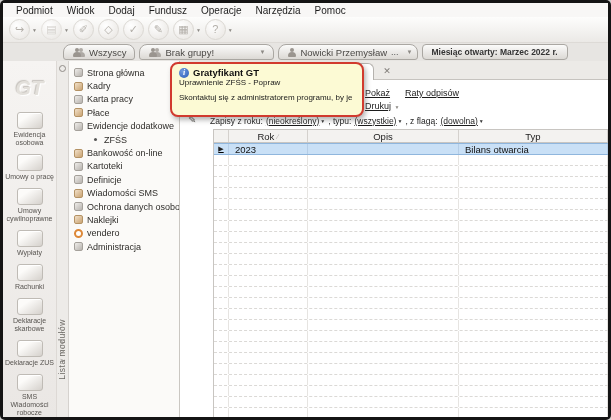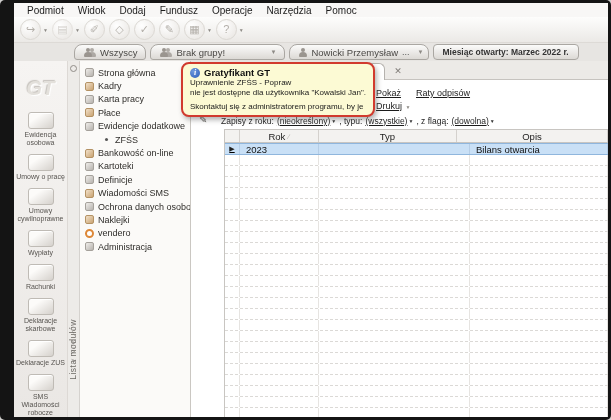--- a/index.html
+++ b/index.html
@@ -1,18 +1,18 @@
 <!DOCTYPE html>
 <html><head>
 <meta charset="utf-8">
 <style>
   html,body{margin:0;padding:0;background:#cfcecc;font-family:"Liberation Sans",sans-serif;}
   *{box-sizing:border-box;}
   #window{position:relative;width:611px;height:420px;background:#141414;border-radius:5px;overflow:hidden;}
-  #app{position:absolute;inset:3px;background:#f1efec;overflow:hidden;margin-left:11px;}
+  #app{position:absolute;inset:3px;background:#f1efec;overflow:hidden;}
 
   
   .menubar{position:absolute;left:0;top:0;right:0;height:14px;background:#f8f7f6;display:flex;align-items:center;padding-left:6px;}
   .menu-item{font-size:10px;color:#1c1c1c;padding:0 7px;cursor:default;}
 
   
   .toolbar{position:absolute;left:0;top:14px;right:0;height:26px;background:linear-gradient(#fdfdfc,#ebe9e6);border-bottom:1px solid #dddad6;display:flex;align-items:center;padding-left:6px;gap:4px;}
   .tbtn{display:flex;align-items:center;gap:1px;}
   .tcircle{width:21px;height:21px;border-radius:50%;background:radial-gradient(circle at 35% 30%,#ffffff,#e7e4e0);border:1px solid #dbd8d3;display:flex;align-items:center;justify-content:center;color:#b3afa9;font-size:11px;line-height:1;}
   .tbtn.disabled .tcircle{color:#d3d0cb;border-color:#e4e1dd;}
@@ -295,22 +295,22 @@
           <span class="fcaret">▼</span>
           <span class="fseg">, z flagą:</span>
           <span class="flink">(dowolna)</span>
           <span class="fcaret">▼</span>
         </div>
 
       <div class="tablewrap">
         <div class="thead" id="thead">
             <div class="thc" style="width: 15px;"></div>
             <div class="thc" style="width: 79px;">Rok<span class="sortg">∕</span></div>
+            <div class="thc" style="width: 151px;">Opis</div>
             <div class="thc" style="width: 149px; flex: 1 1 0%;">Typ</div>
-            <div class="thc" style="width: 151px;">Opis</div>
           </div>
         <div id="tbody">
             <div class="trow selected">
               <div class="td" style="width: 15px;">
                 <span class="selglyph">▶</span>
               </div>
               <div class="td" style="width: 79px; padding-left: 6px;">2023</div>
               <div class="td" style="width: 151px; padding-left: 6px;"></div>
               <div class="td" style="width: 149px; flex: 1 1 0%; padding-left: 6px; text-align: center;">Bilans otwarcia</div>
             </div>
@@ -462,20 +462,19 @@
       </div>
     </div>
 
     <div class="tooltip">
       <div class="tt-head">
         <span class="tt-info">i</span>
         <span class="tt-title">Gratyfikant GT</span>
       </div>
       <div id="tt-body">
           <div class="tt-line">Uprawnienie ZFŚS - Popraw</div>
-          <div class="tt-line">nie jest dostępne dla użytkownika "Kowalski Jan".</div>
           <div class="tt-line blank"></div>
           <div class="tt-line">Skontaktuj się z administratorem programu, by je uzyskać.</div>
         </div>
     </div>
 
   </div>
 </div>
 
 </body></html>

